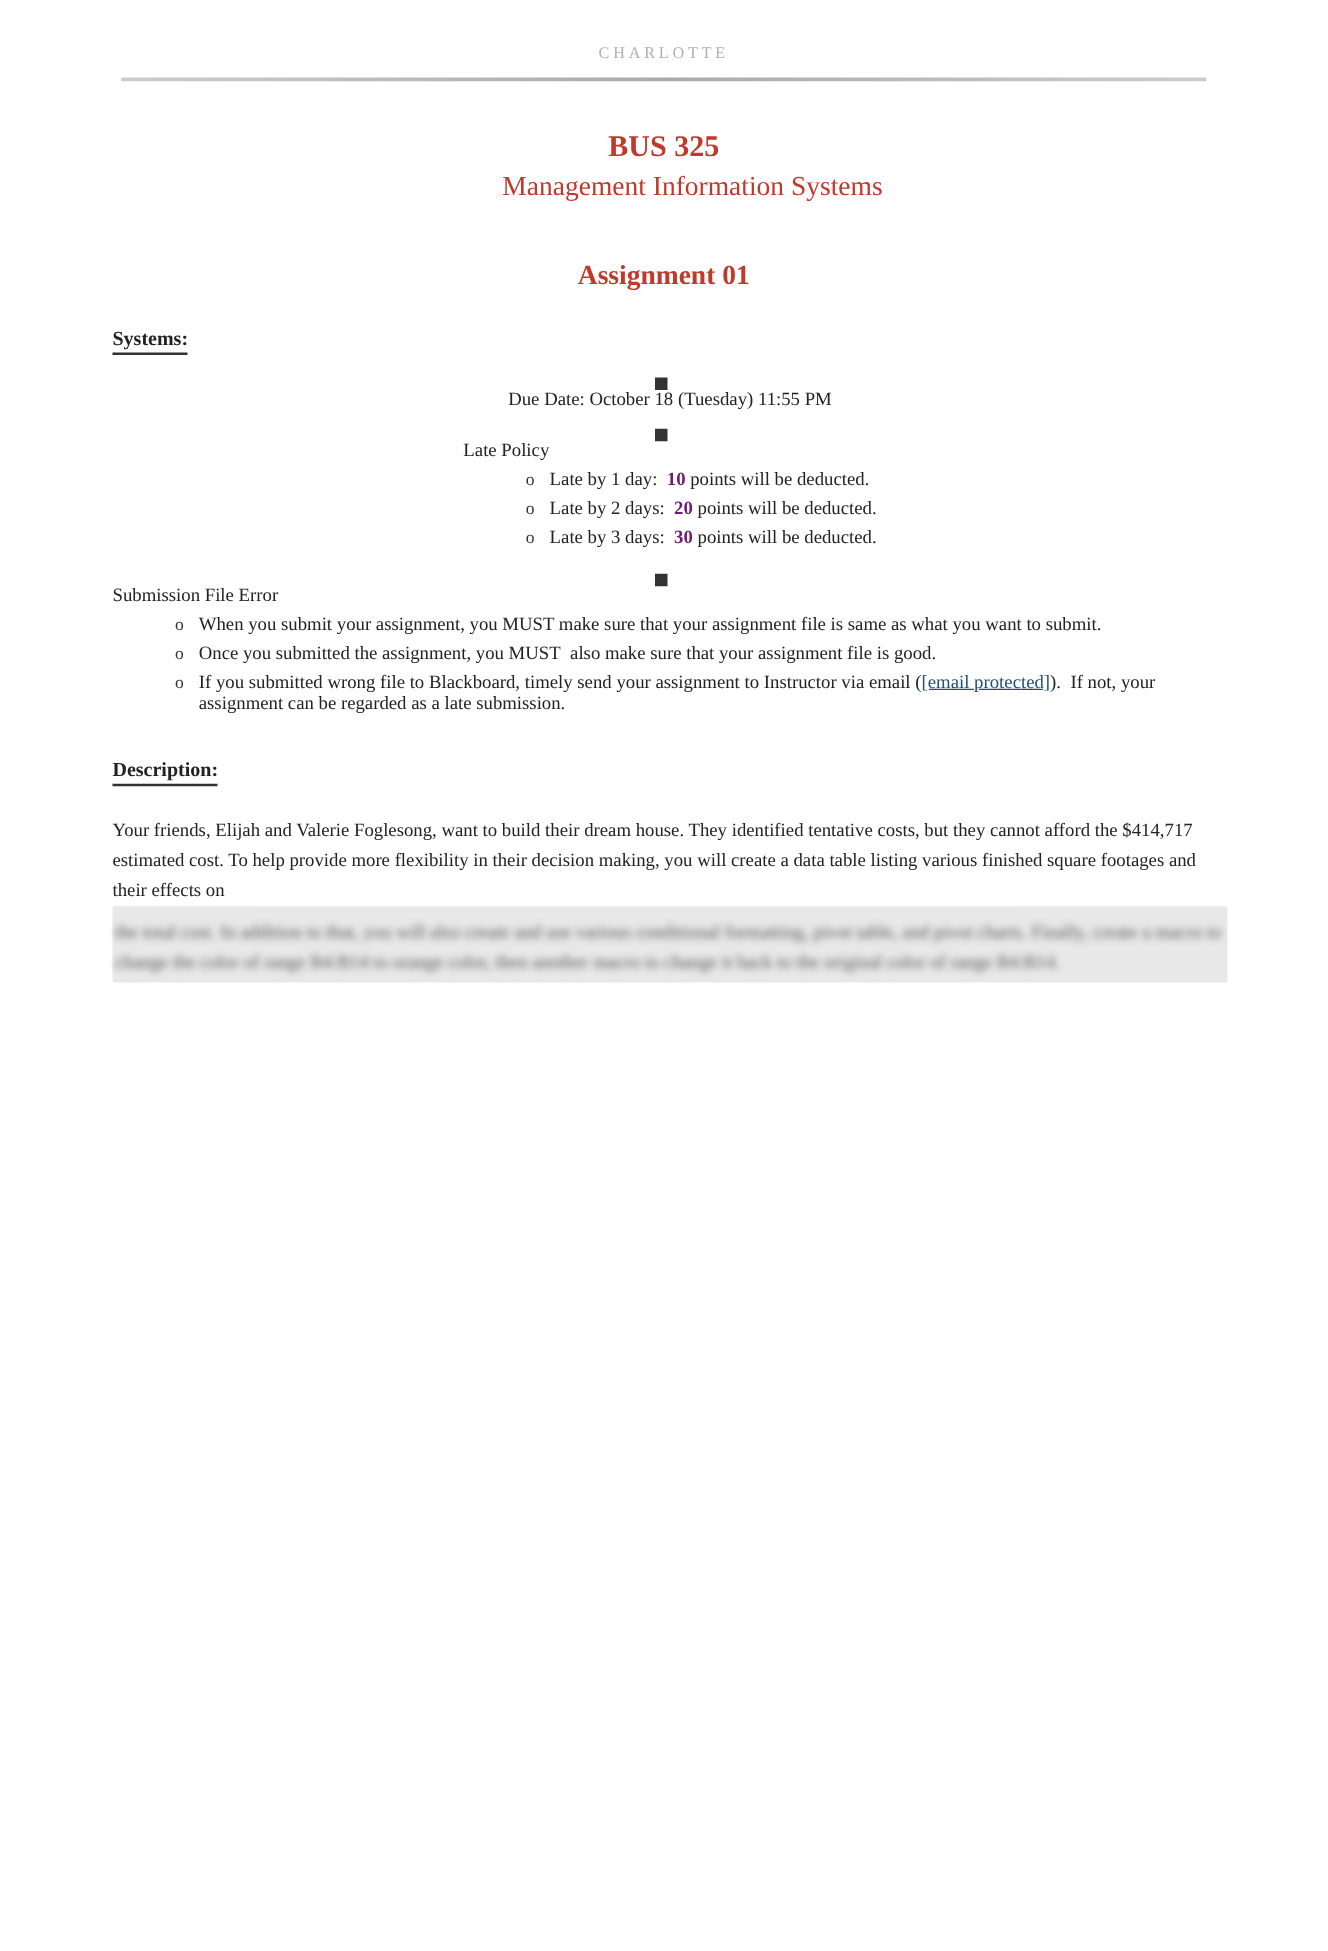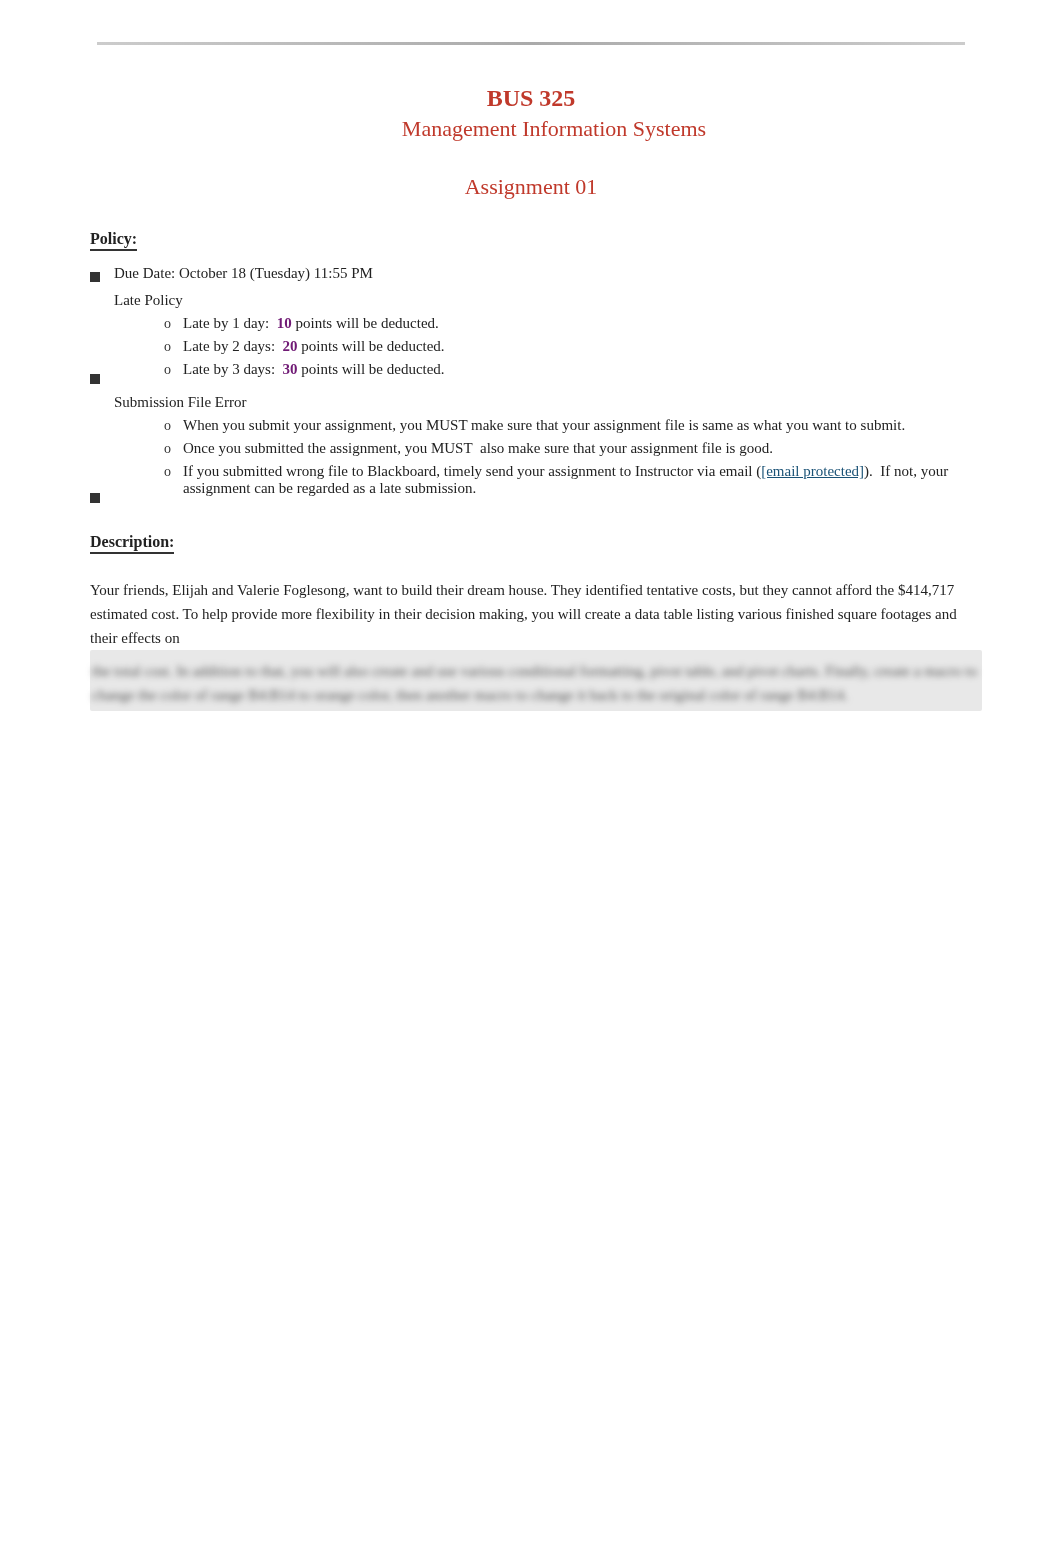--- a/index.html
+++ b/index.html
@@ -73,23 +73,23 @@
       font-weight: normal;
       color: #c0392b;
       font-family: 'Times New Roman', Times, serif;
       margin-top: 4px;
       padding-left: 46px;
     }
 
     .assignment-title {
       text-align: center;
       font-size: 22px;
-      font-weight: normal;
+      font-weight: bold;
       color: #c0392b;
-      margin-top: 32px;
+      margin-top: 45px;
       margin-bottom: 30px;
     }
 
     
     .content {
       padding: 0 80px 0 90px;
     }
 
     .section-heading {
       font-size: 16px;
@@ -106,23 +106,24 @@
       margin-bottom: 30px;
     }
 
     .bullet-list {
       list-style: none;
       padding-left: 0;
     }
 
     .bullet-list > li {
       display: flex;
-      align-items: flex-end;
+      align-items: center;
       margin-bottom: 10px;
       font-size: 15px;
+      flex-direction: column;
     }
 
     .bullet-square {
       display: inline-block;
       width: 10px;
       height: 10px;
       background: #333;
       margin-right: 14px;
       margin-top: 4px;
       flex-shrink: 0;
@@ -189,34 +190,35 @@
       padding: 4px 2px;
       border-radius: 2px;
     }
   </style>
 </head>
 <body>
 
 <div class="page-wrapper">
 
   <div class="header">
+    <div class="university-subtitle">CHARLOTTE</div>
     <hr class="header-divider">
   </div>
 
   <div class="course-info">
     <div class="course-code">BUS 325</div>
     <div class="course-name">Management Information Systems</div>
   </div>
 
   <div class="assignment-title">Assignment 01</div>
 
   <div class="content">
 
     <div class="grading-section">
-      <div class="section-heading">Policy:</div>
+      <div class="section-heading">Systems:</div>
 
       <ul class="bullet-list">
 
         <li>
           <span class="bullet-square"></span>
           <span class="bullet-text">Due Date: October 18 (Tuesday) 11:55 PM</span>
         </li>
 
         <li>
           <span class="bullet-square"></span>

